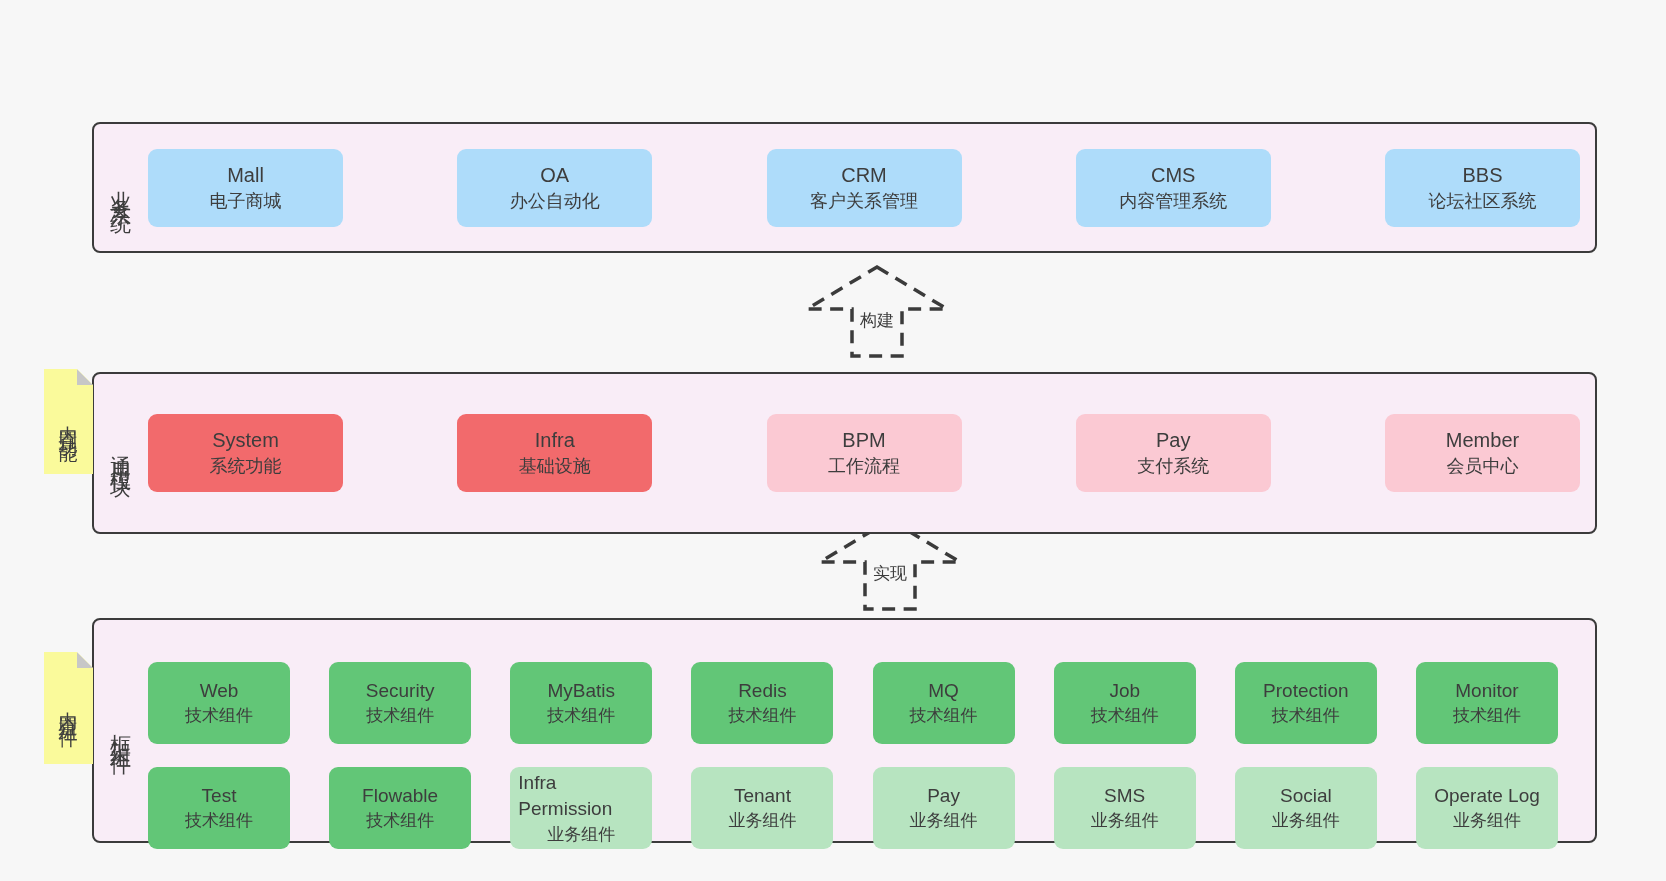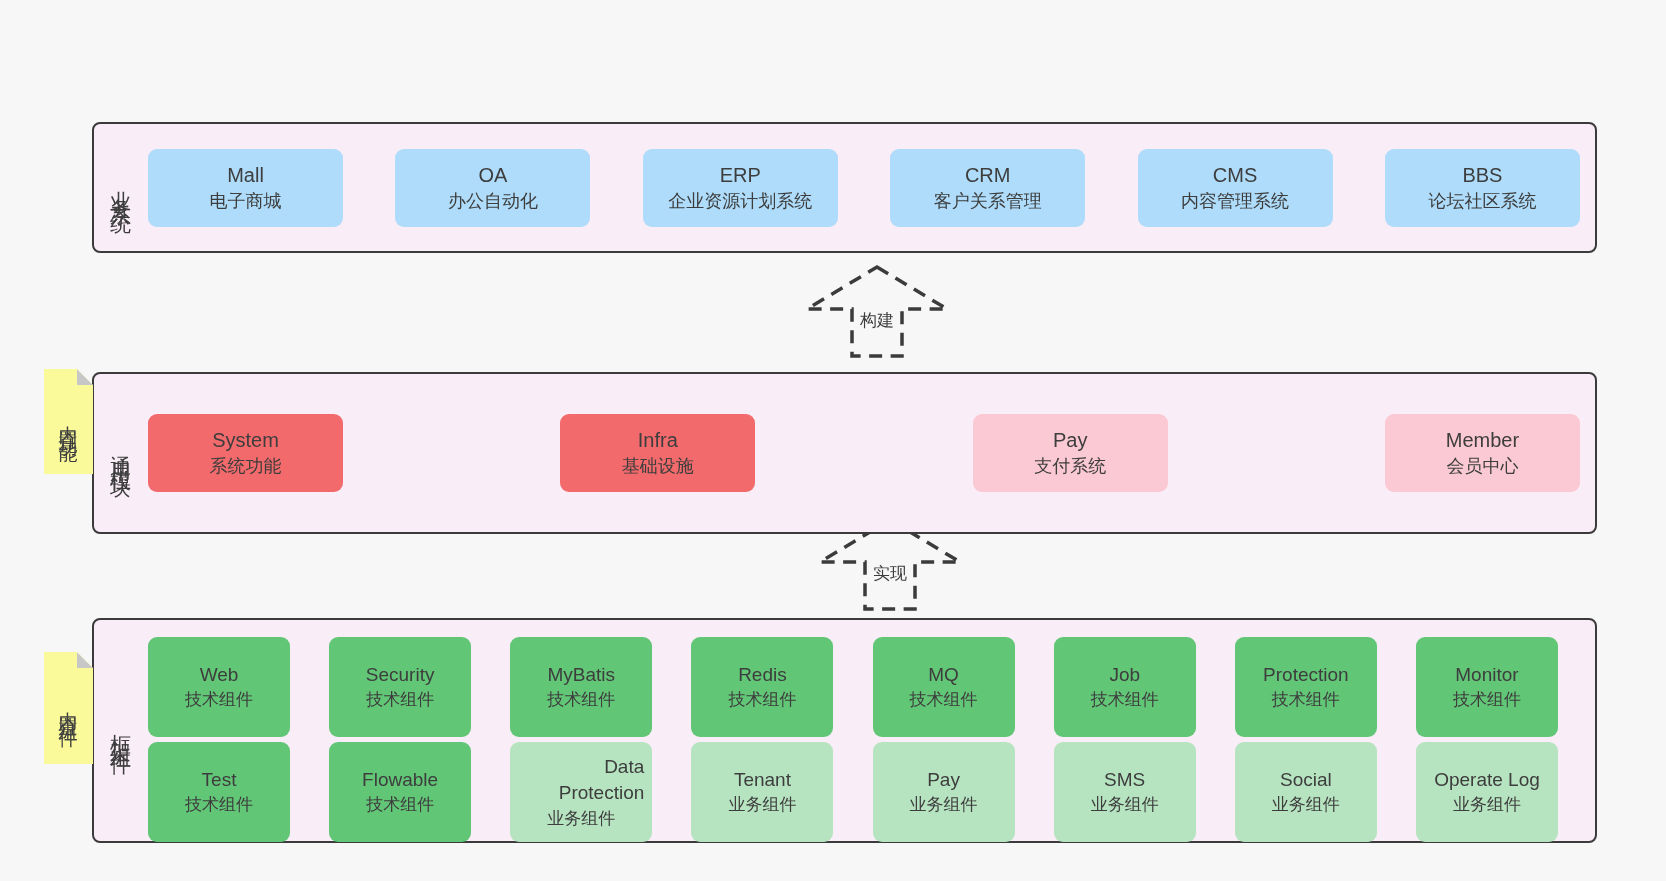--- a/index.html
+++ b/index.html
@@ -37,41 +37,41 @@
     font-size:21px; letter-spacing:7px; line-height:1;
     color:var(--text,#3d3d3d); white-space:nowrap;
   }
   .row{
     flex:1; display:flex; align-items:center;
     justify-content:space-between; padding-right:15px;
   }
   
   .box{
     display:flex; flex-direction:column; align-items:center; justify-content:center;
-    text-align:right; border-radius:9px; color:var(--text,#3d3d3d);
+    text-align:left; border-radius:9px; color:var(--text,#3d3d3d);
     padding:0 8px; line-height:1.4;
   }
   .row .box{width:195px; height:78px;}
   .box .t{font-size:20px;}
   .box .s{font-size:18px;}
   .blue{background:var(--blue,#aedcfa);}
   .red{background:var(--red,#f26a6c);}
   .pink{background:var(--pink,#fbc9d3);}
   .gdark{background:var(--green_dark,#62c677);}
   .glight{background:var(--green_light,#b7e4c0);}
   
   .grid{
     flex:1; display:grid;
     grid-template-columns:repeat(8,142px);
     grid-template-rows:82px 82px;
     row-gap:23px;
     justify-content:space-between; align-content:center;
     padding-right:37px;
   }
-  .grid .box{width:142px; height:100px;}
+  .grid .box{width:142px; height:82px;margin-top:25px;}
   .grid .box .t{font-size:19px;}
   .grid .box .s{font-size:17px;}
   
   .note{
     position:absolute; left:44px; width:49px;
     background:var(--yellow,#fafa9b); z-index:2;
     clip-path:polygon(0 0, calc(100% - 16px) 0, 100% 16px, 100% 100%, 0 100%);
     display:flex; align-items:center; justify-content:center;
   }
   #note-modules{top:369px; height:105px;}
@@ -107,24 +107,20 @@
   <div class="row">
     <div class="box blue">
       <span class="t">Mall</span>
       <span class="s">电子商城</span>
     </div>
     <div class="box blue">
       <span class="t">OA</span>
       <span class="s">办公自动化</span>
     </div>
     <div class="box blue">
-      <span class="t">ERP</span>
-      <span class="s">企业资源计划系统</span>
-    </div>
-    <div class="box blue">
       <span class="t">CRM</span>
       <span class="s">客户关系管理</span>
     </div>
     <div class="box blue">
       <span class="t">CMS</span>
       <span class="s">内容管理系统</span>
     </div>
     <div class="box blue">
       <span class="t">BBS</span>
       <span class="s">论坛社区系统</span>
@@ -151,20 +147,24 @@
   <div class="row">
     <div class="box red">
       <span class="t">System</span>
       <span class="s">系统功能</span>
     </div>
     <div class="box red">
       <span class="t">Infra</span>
       <span class="s">基础设施</span>
     </div>
     <div class="box pink">
+      <span class="t">BPM</span>
+      <span class="s">工作流程</span>
+    </div>
+    <div class="box pink">
       <span class="t">Pay</span>
       <span class="s">支付系统</span>
     </div>
     <div class="box pink">
       <span class="t">Member</span>
       <span class="s">会员中心</span>
     </div>
   </div>
 </div>
 
@@ -219,21 +219,21 @@
     </div>
     <div class="box gdark">
       <span class="t">Test</span>
       <span class="s">技术组件</span>
     </div>
     <div class="box gdark">
       <span class="t">Flowable</span>
       <span class="s">技术组件</span>
     </div>
     <div class="box glight">
-      <span class="t">Data Protection</span>
+      <span class="t">Infra Permission</span>
       <span class="s">业务组件</span>
     </div>
     <div class="box glight">
       <span class="t">Tenant</span>
       <span class="s">业务组件</span>
     </div>
     <div class="box glight">
       <span class="t">Pay</span>
       <span class="s">业务组件</span>
     </div>

